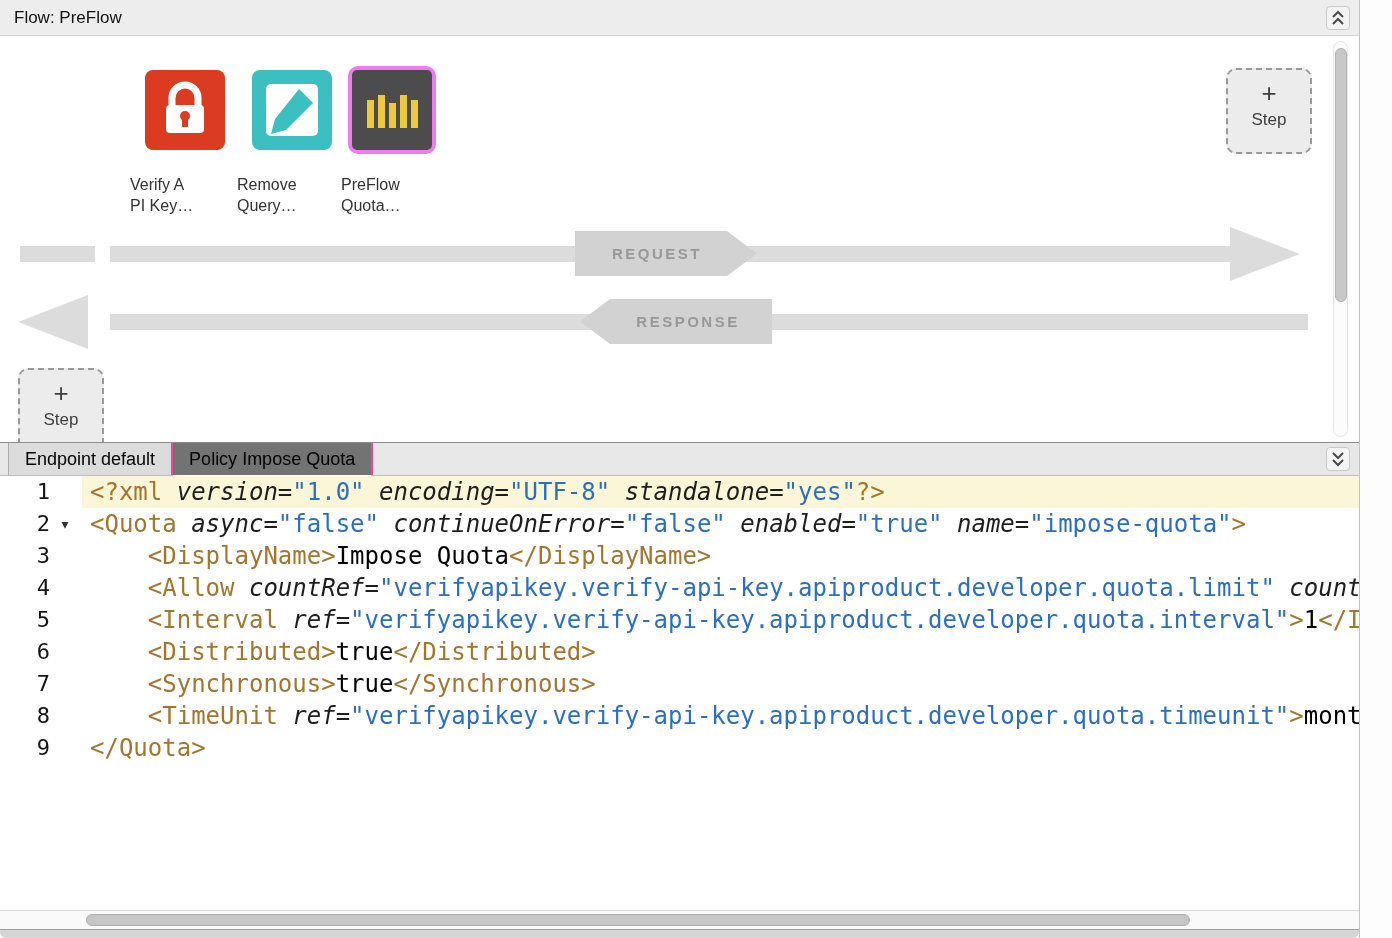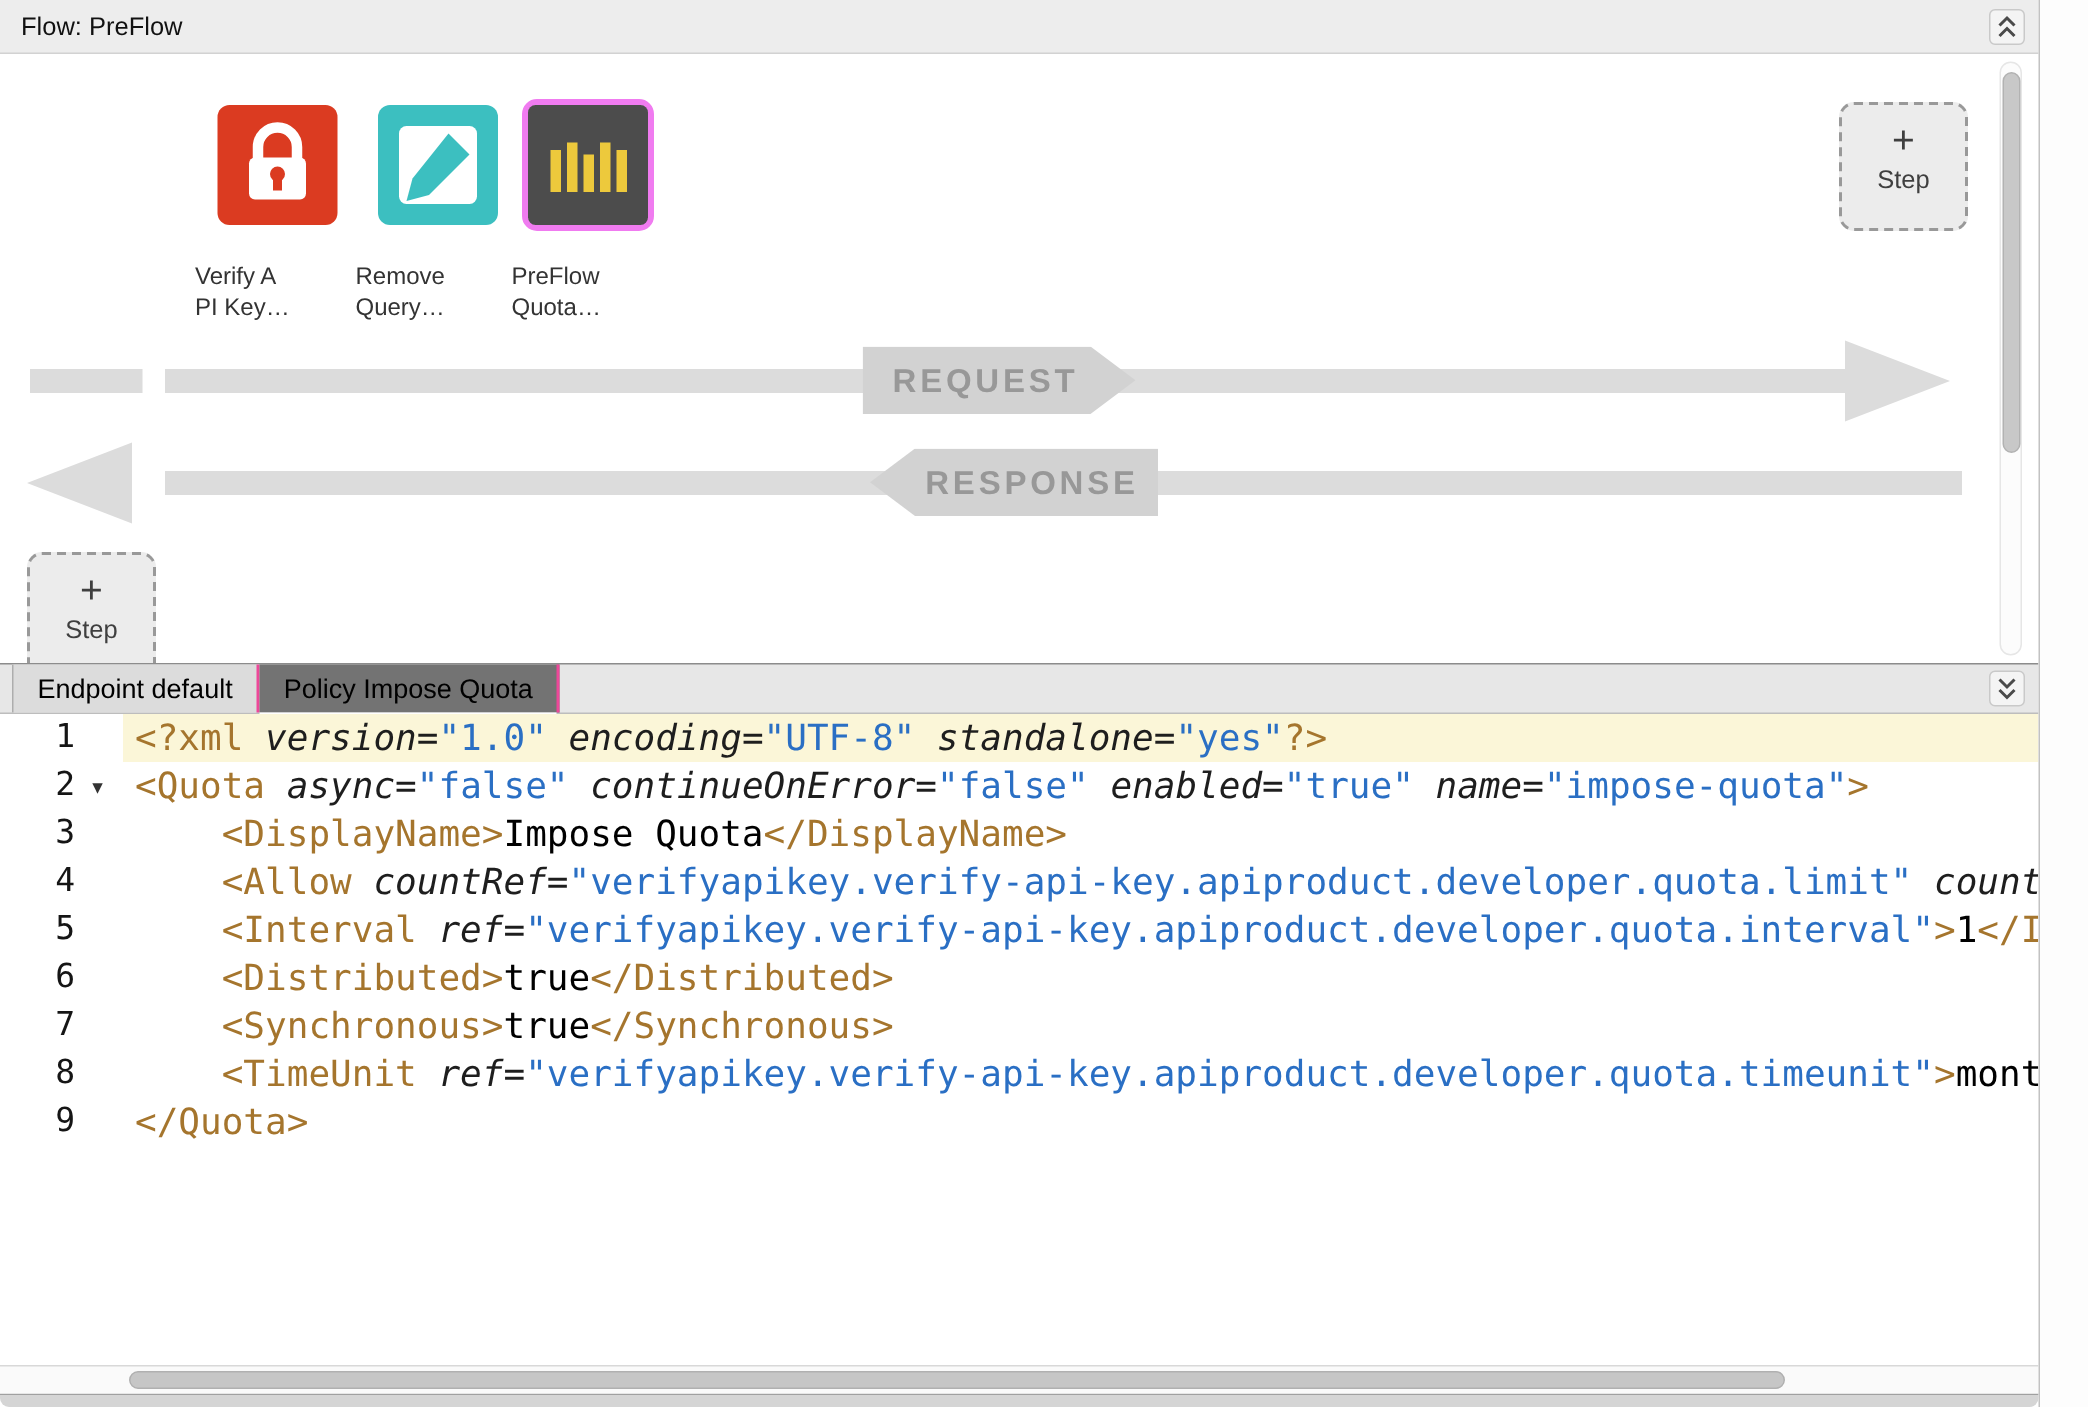--- a/index.html
+++ b/index.html
@@ -22,21 +22,21 @@
   .policy-sel .policy-icon{position:static;width:80px;height:80px;border-radius:5px;top:0;}
   .policy-label{position:absolute;top:138px;width:110px;font-size:16px;color:#333;line-height:21px;}
 
   .step-btn{position:absolute;width:86px;height:86px;background:#ececec;border:2px dashed #999;border-radius:10px;box-sizing:border-box;text-align:center;cursor:pointer;}
   .step-plus{font-size:26px;color:#3f3f3f;line-height:30px;margin-top:8px;}
   .step-text{font-size:17px;color:#3f3f3f;margin-top:2px;}
 
   .bar{position:absolute;height:16px;background:#dcdcdc;}
   .arrow-right{position:absolute;width:0;height:0;border-top:27px solid transparent;border-bottom:27px solid transparent;border-left:70px solid #dcdcdc;}
   .arrow-left{position:absolute;width:0;height:0;border-top:27px solid transparent;border-bottom:27px solid transparent;border-right:70px solid #dcdcdc;}
-  .flow-label{position:absolute;height:45px;background:#d2d2d2;display:flex;align-items:center;justify-content:center;color:#989898;font-weight:700;font-size:22px;letter-spacing:2.5px;}
+  .flow-label{position:absolute;height:45px;background:#d2d2d2;display:flex;align-items:center;justify-content:center;color:#989898;font-weight:700;font-size:15px;letter-spacing:2.5px;}
   .flow-label.req{left:575px;top:195px;width:182px;clip-path:polygon(0 0,calc(100% - 30px) 0,100% 50%,calc(100% - 30px) 100%,0 100%);padding-right:18px;box-sizing:border-box;}
   .flow-label.resp{left:580px;top:263px;width:192px;clip-path:polygon(30px 0,100% 0,100% 100%,30px 100%,0 50%);padding-left:24px;box-sizing:border-box;}
 
   .vscroll{position:absolute;left:1333px;top:5px;width:15px;height:396px;background:#fcfcfc;border:1px solid #e6e6e6;border-radius:8px;box-sizing:border-box;}
   .vthumb{position:absolute;left:0.5px;top:6px;width:12px;height:254px;background:#c8c8c8;border:1px solid #b2b2b2;border-radius:7px;box-sizing:border-box;}
 
   
   .tab-bar{position:absolute;top:442px;left:0;right:0;height:34px;background:#e7e7e7;border-top:1px solid #8c8c8c;border-bottom:1px solid #bdbdbd;box-sizing:border-box;display:flex;align-items:stretch;}
   .tab{padding:0 16px;display:flex;align-items:center;font-size:18px;color:#000;background:#dcdcdc;border-right:2px solid #ec4899;cursor:pointer;white-space:nowrap;}
   .tab:first-child{border-left:1px solid #adadad;margin-left:8px;}

